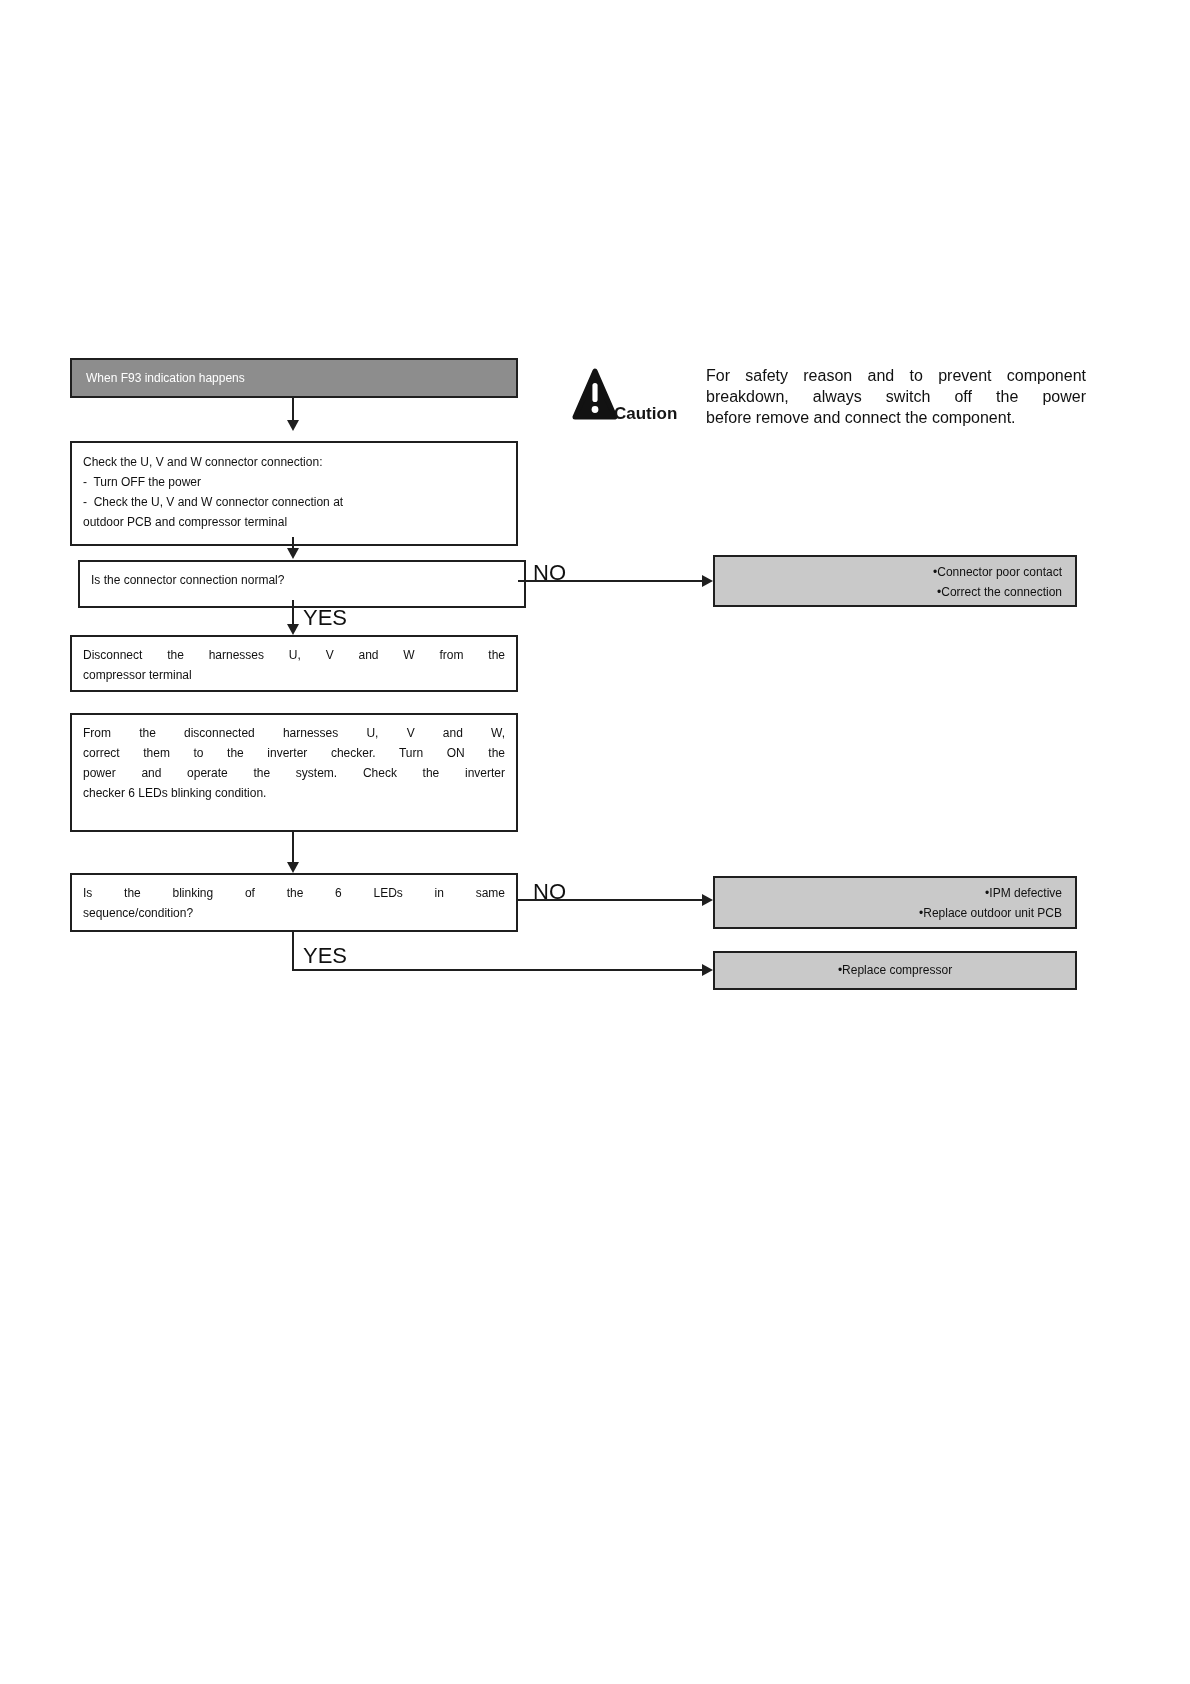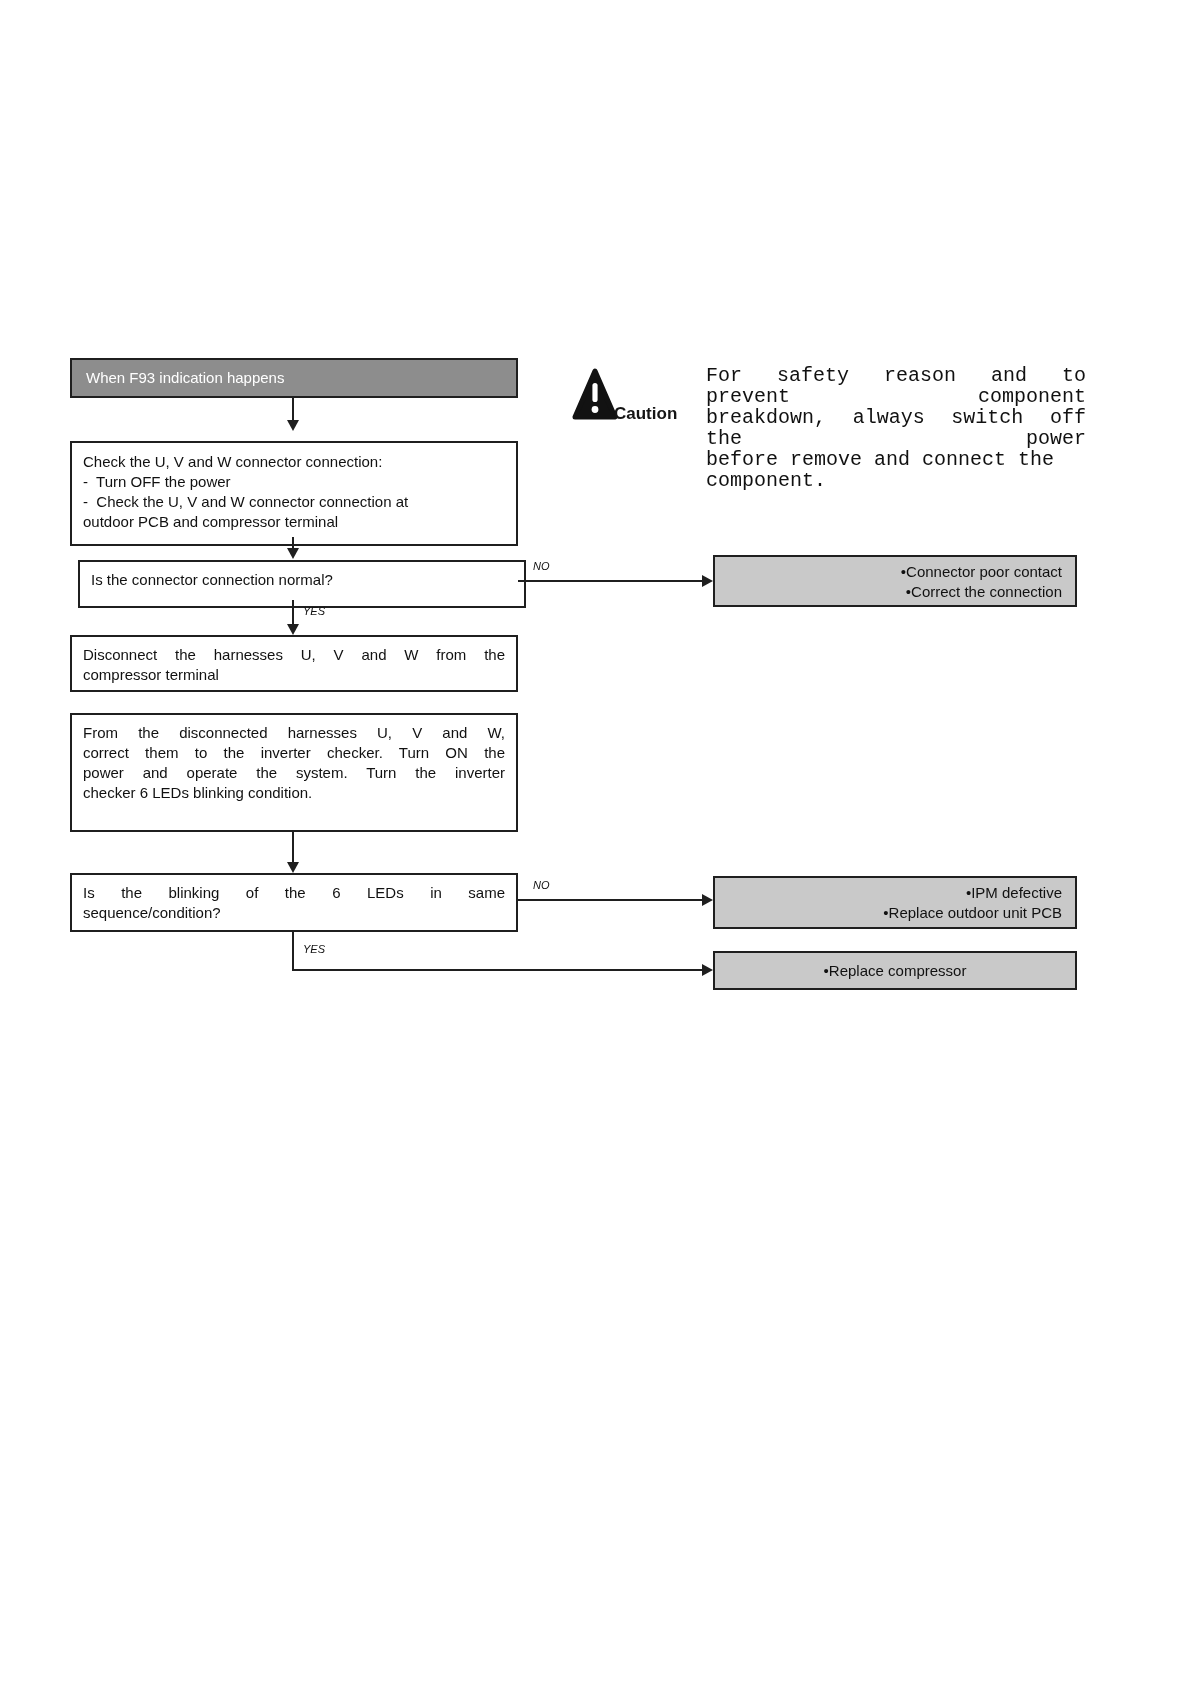--- a/index.html
+++ b/index.html
@@ -10,21 +10,21 @@
     background: #ffffff;
     font-family: "Liberation Sans", sans-serif;
     color: var(--text, #111111);
     overflow: hidden;
   }
   .box {
     position: absolute;
     box-sizing: border-box;
     border: 2px solid var(--line, #1f1f1f);
     background: #ffffff;
-    font-size: 15px;
+    font-size: 12px;
     color: var(--text, #111111);
   }
   .title-node {
     background: var(--title-bg, #8d8d8d);
     color: var(--title-text, #ffffff);
     line-height: 36px;
     padding-left: 14px;
     white-space: nowrap;
     overflow: hidden;
   }
@@ -54,23 +54,23 @@
   .ahead-down {
     position: absolute; width: 0; height: 0;
     border-left: 6px solid transparent; border-right: 6px solid transparent;
     border-top: 11px solid var(--line, #1f1f1f);
   }
   .ahead-right {
     position: absolute; width: 0; height: 0;
     border-top: 6px solid transparent; border-bottom: 6px solid transparent;
     border-left: 11px solid var(--line, #1f1f1f);
   }
-  .lbl { position: absolute; font-size: 11px; color: var(--text, #111111); white-space: nowrap; font-style: italic; }
+  .lbl { position: absolute; font-size: 22px; color: var(--text, #111111); white-space: nowrap; }
   .caution-label { position: absolute; font-size: 17px; font-weight: bold; color: #151515; }
-  .caution-text { position: absolute; font-size: 20px; line-height: 21px; width: 380px; font-family: Liberation Mono, monospace; }
+  .caution-text { position: absolute; font-size: 16px; line-height: 21px; width: 380px; }
   .caution-icon { position: absolute; }
 </style>
 </head>
 <body>
 
 <div class="page">
 
   <div class="box title-node" style="left:70px; top:358px; width:448px; height:40px;">When F93 indication happens</div>
 
   <svg class="caution-icon" style="left:572px; top:368px;" width="46" height="54" viewBox="0 0 46 54" aria-hidden="true">
@@ -110,21 +110,21 @@
   <div class="ahead-down" style="left:287px; top:624px;"></div>
 
   <div class="box just" style="left:70px; top:635px; width:448px; height:57px;">
       <div class="jl">Disconnect the harnesses U, V and W from the</div>
       <div class="jl-last">compressor terminal</div>
     </div>
 
   <div class="box just" style="left:70px; top:713px; width:448px; height:119px;">
       <div class="jl">From the disconnected harnesses U, V and W,</div>
       <div class="jl">correct them to the inverter checker. Turn ON the</div>
-      <div class="jl">power and operate the system. Turn the inverter</div>
+      <div class="jl">power and operate the system. Check the inverter</div>
       <div class="jl-last">checker 6 LEDs blinking condition.</div>
     </div>
 
   <div class="vline" style="left:292px; top:832px; height:30px;"></div>
   <div class="ahead-down" style="left:287px; top:862px;"></div>
 
   <div class="box just" style="left:70px; top:873px; width:448px; height:59px;">
       <div class="jl">Is the blinking of the 6 LEDs in same</div>
       <div class="jl-last">sequence/condition?</div>
     </div>

